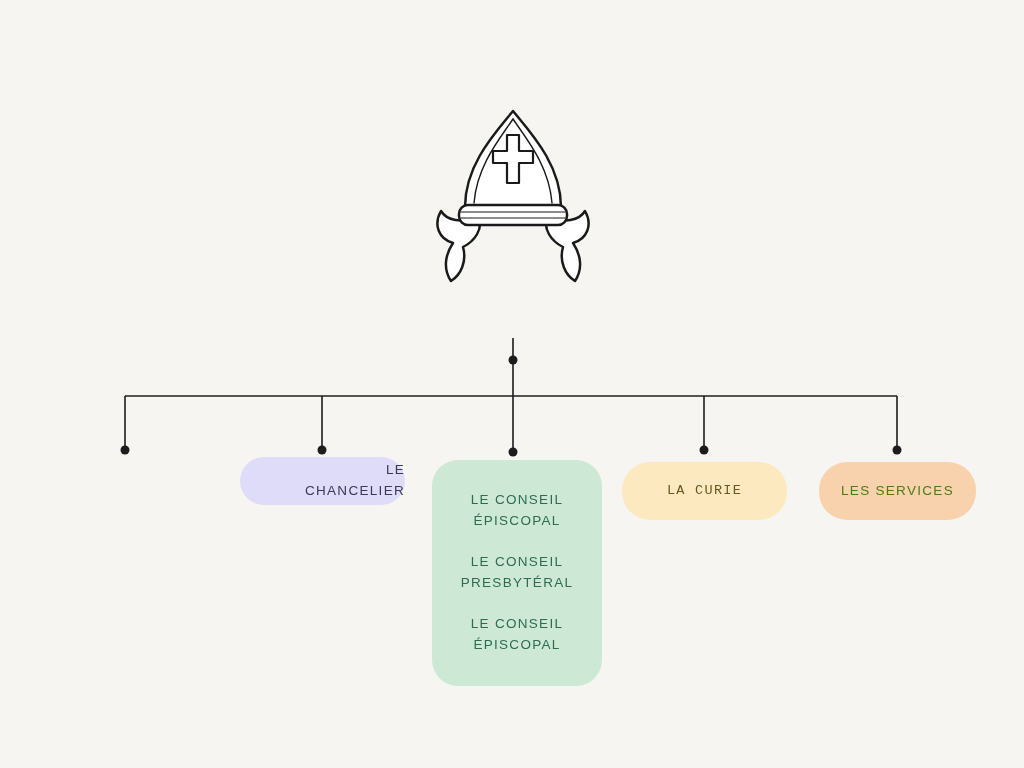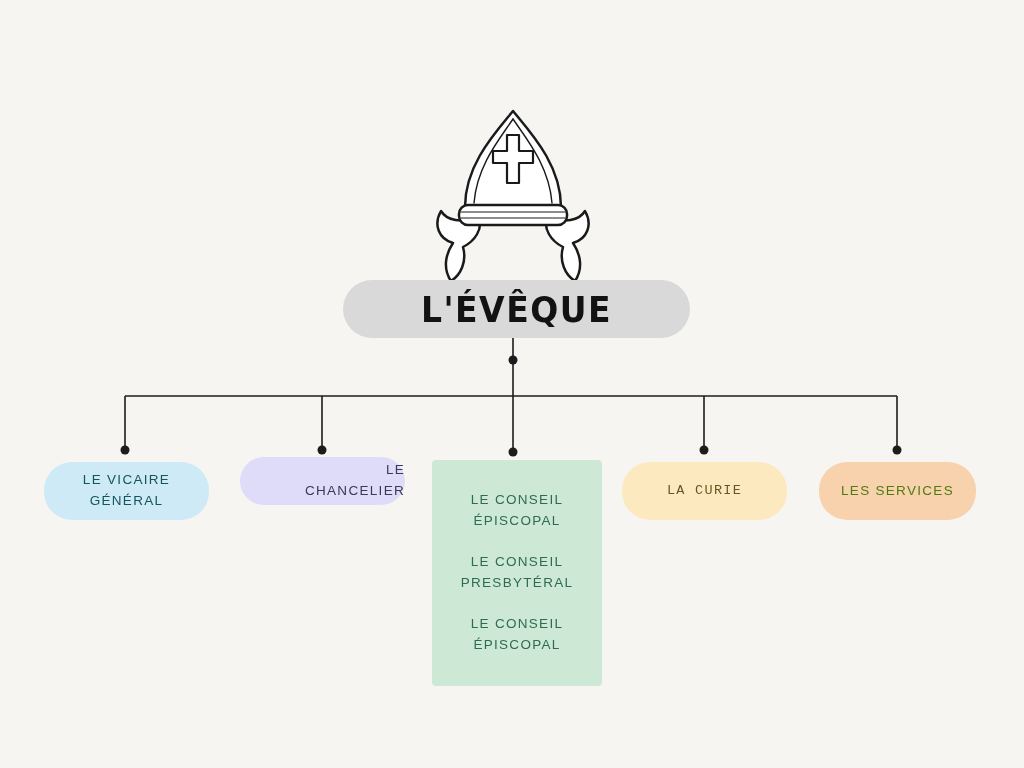--- a/index.html
+++ b/index.html
@@ -45,21 +45,21 @@
     align-items: center; justify-content: center;
     text-align: center;
     font-size: 13.5px;
     letter-spacing: 1.3px;
     line-height: 1.55;
   }
   .node span { display: block; }
 
   #node-0 { left: 44px;  top: 462px; width: 165px; height: 58px; }
   #node-1 { left: 240px; top: 457px; width: 165px; height: 48px; align-items: flex-end; }
-  #node-2 { left: 432px; top: 460px; width: 162px; height: 214px; border-radius: 4px; gap: 20px; padding: 6px 4px; }
+  #node-2 { left: 432px; top: 460px; width: 162px; height: 214px; border-radius: 26px; gap: 20px; padding: 6px 4px; }
   #node-3 { left: 622px; top: 462px; width: 165px; height: 58px; }
   #node-4 { left: 819px; top: 462px; width: 157px; height: 58px; }
 
   .group { display: block; }
 </style>
 </head>
 <body style="background: rgb(247, 245, 242);">
 
 <div class="canvas">
 
@@ -94,28 +94,21 @@
     <g id="dots" fill="#1c1c1c">
       <circle cx="513" cy="360" r="4.5"></circle>
       <circle cx="125" cy="450" r="4.5"></circle>
       <circle cx="322" cy="450" r="4.5"></circle>
       <circle cx="513" cy="452" r="4.5"></circle>
       <circle cx="704" cy="450" r="4.5"></circle>
       <circle cx="897" cy="450" r="4.5"></circle>
     </g>
   </svg>
 
-  <div class="pill" id="root-pill" style="background: rgb(217, 217, 217); color: rgb(18, 18, 18);">
-    <span>L'ÉVÊQUE</span>
-  </div>
 
-  <div class="node" id="node-0" style="background: rgb(205, 234, 246); color: rgb(20, 85, 94);">
-    <span>LE VICAIRE</span>
-    <span>GÉNÉRAL</span>
-  </div>
 
   <div class="node" id="node-1" style="background: rgb(222, 220, 249); color: rgb(58, 58, 85);">
     <span>LE</span>
     <span>CHANCELIER</span>
   </div>
 
   <div class="node" id="node-2" style="background: rgb(205, 233, 214); color: rgb(47, 107, 82);">
     <div class="group">
       <span>LE CONSEIL</span>
       <span>ÉPISCOPAL</span>

